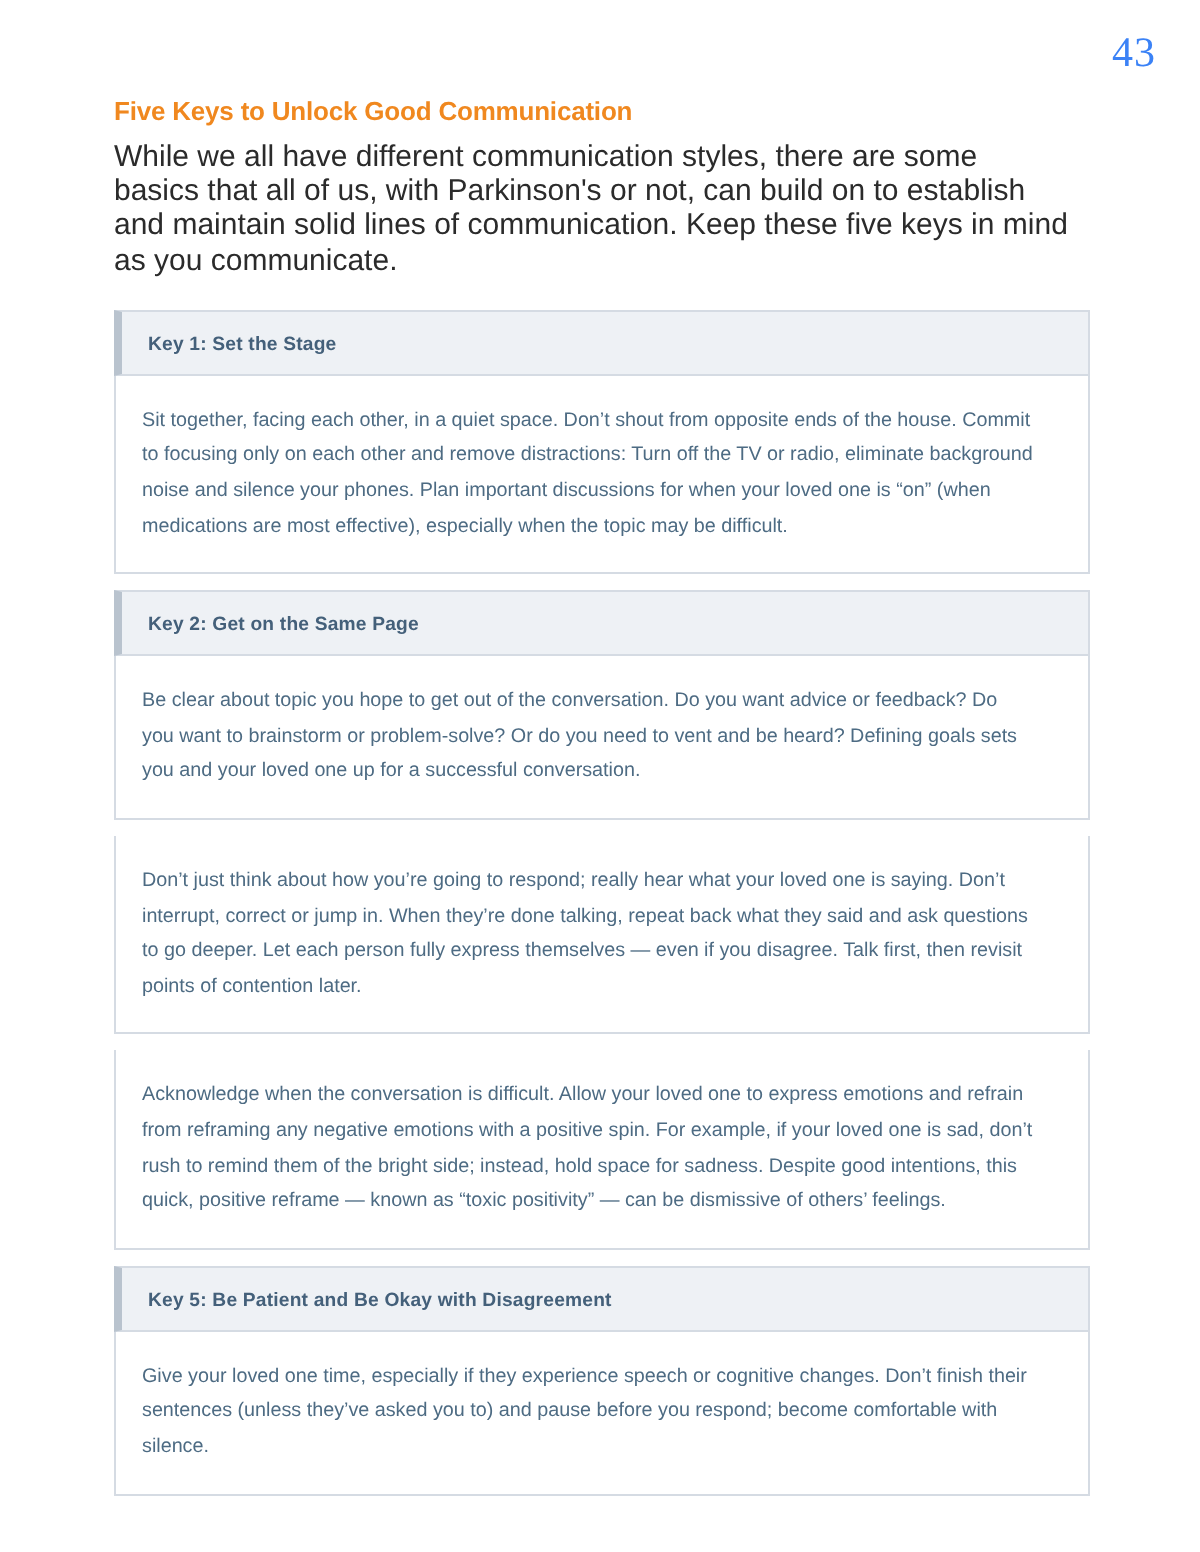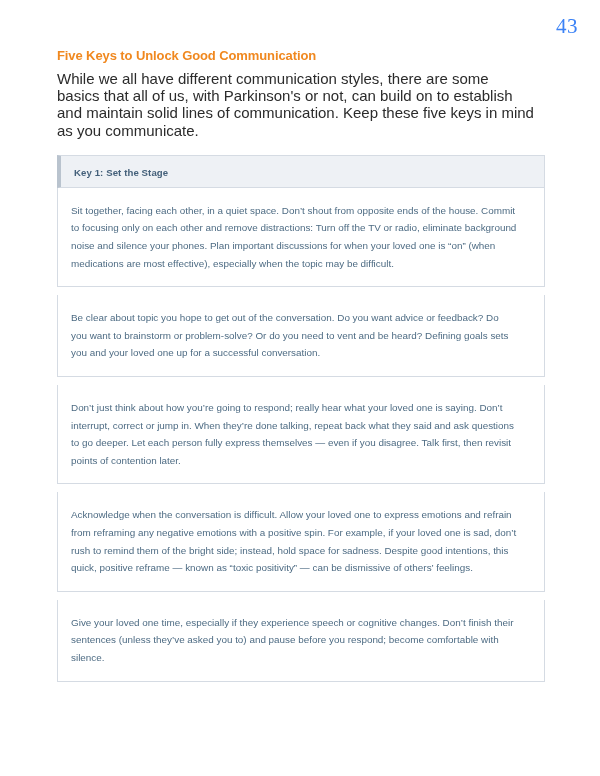--- a/index.html
+++ b/index.html
@@ -128,38 +128,44 @@
       <div class="card">
         <div class="card-header">
           <span class="card-header-label">Key 1: Set the Stage</span>
         </div>
         <div class="card-body">
           <div class="card-body-text">Sit together, facing each other, in a quiet space. Don’t shout from opposite ends of the house. Commit to focusing only on each other and remove distractions: Turn off the TV or radio, eliminate background noise and silence your phones. Plan important discussions for when your loved one is “on” (when medications are most effective), especially when the topic may be difficult.</div>
         </div>
       </div>
 
       <div class="card">
+        <div class="card-header">
+          <span class="card-header-label">Key 2: Get on the Same Page</span>
+        </div>
         <div class="card-body">
           <div class="card-body-text">Be clear about topic you hope to get out of the conversation. Do you want advice or feedback? Do you want to brainstorm or problem-solve? Or do you need to vent and be heard? Defining goals sets you and your loved one up for a successful conversation.</div>
         </div>
       </div>
 
       <div class="card">
         <div class="card-body">
           <div class="card-body-text">Don’t just think about how you’re going to respond; really hear what your loved one is saying. Don’t interrupt, correct or jump in. When they’re done talking, repeat back what they said and ask questions to go deeper. Let each person fully express themselves — even if you disagree. Talk first, then revisit points of contention later.</div>
         </div>
       </div>
 
       <div class="card">
         <div class="card-body">
           <div class="card-body-text">Acknowledge when the conversation is difficult. Allow your loved one to express emotions and refrain from reframing any negative emotions with a positive spin. For example, if your loved one is sad, don’t rush to remind them of the bright side; instead, hold space for sadness. Despite good intentions, this quick, positive reframe — known as “toxic positivity” — can be dismissive of others’ feelings.</div>
         </div>
       </div>
 
       <div class="card">
+        <div class="card-header">
+          <span class="card-header-label">Key 5: Be Patient and Be Okay with Disagreement</span>
+        </div>
         <div class="card-body">
           <div class="card-body-text">Give your loved one time, especially if they experience speech or cognitive changes. Don’t finish their sentences (unless they’ve asked you to) and pause before you respond; become comfortable with silence.</div>
         </div>
       </div>
 
     </div>
   </div>
 
   <div class="footer">
 

